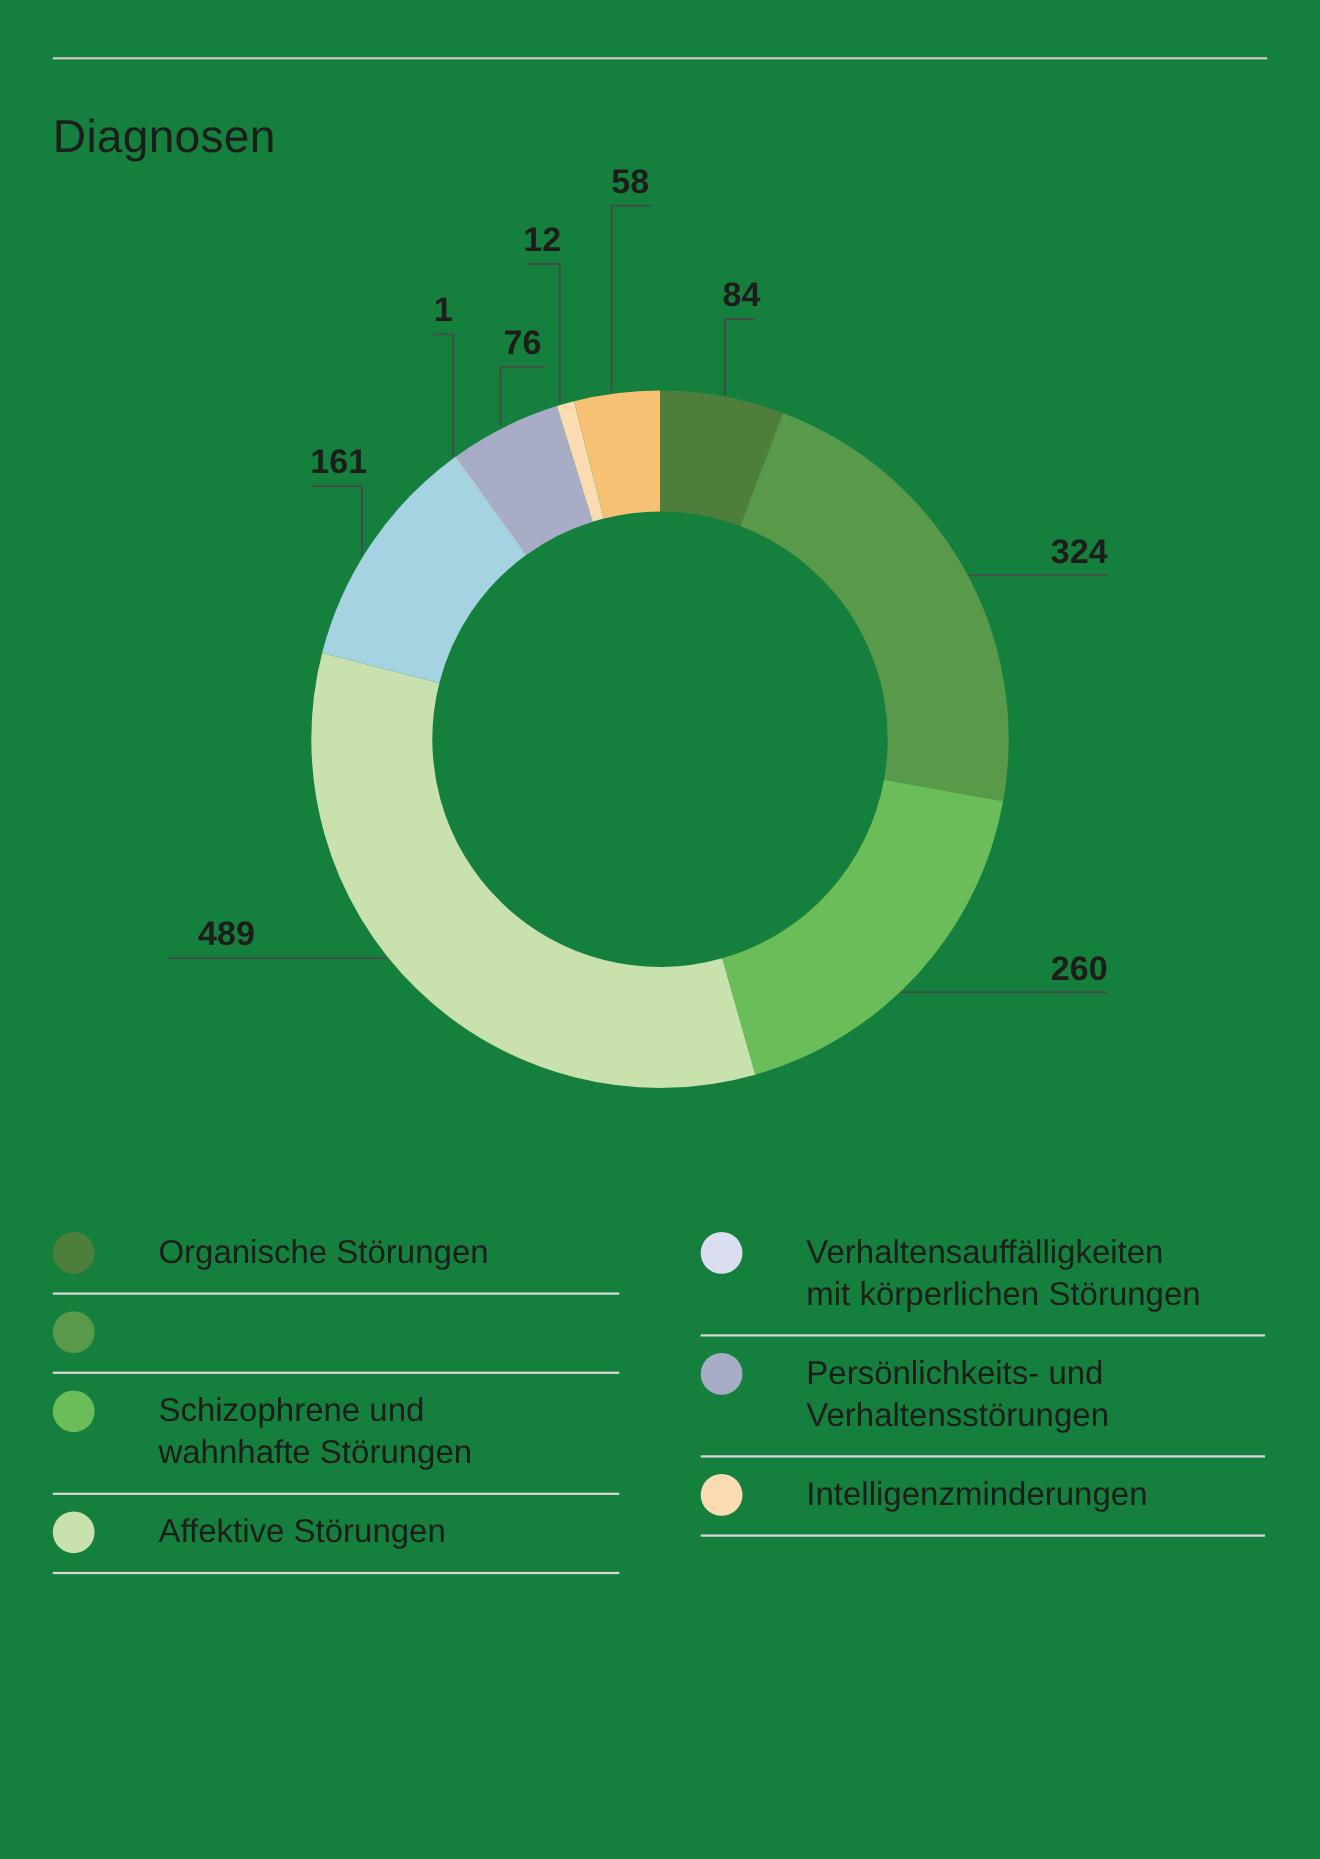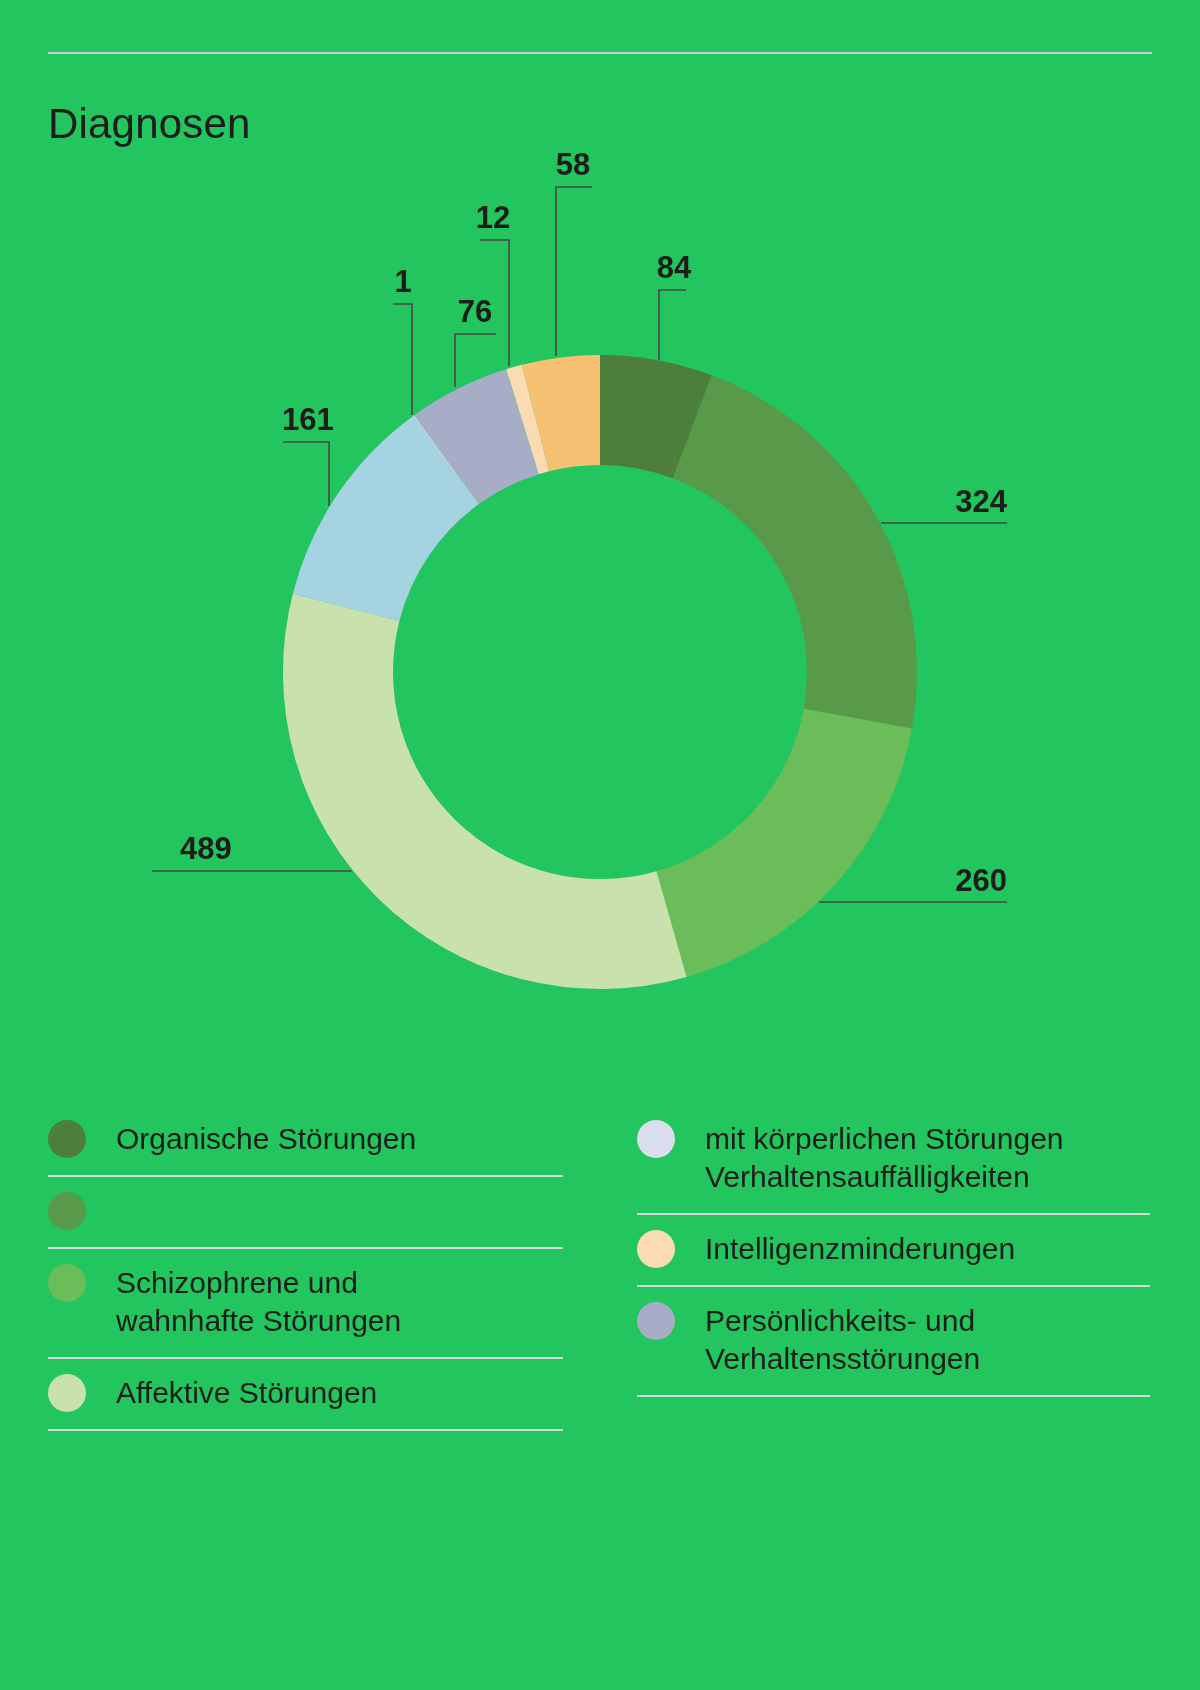--- a/index.html
+++ b/index.html
@@ -1,20 +1,20 @@
 <!DOCTYPE html>
 <html><head>
 <meta charset="utf-8">
 <style>
   html,body{margin:0;padding:0;background:#ffffff;}
   .page{
     position:relative;
     width:1200px;
     height:1690px;
-    background:#22c55e;
+    background:#15803d;
     font-family:"Liberation Sans", sans-serif;
     color:#1d1d1b;
     overflow:hidden;
   }
   .top-rule{
     position:absolute;
     left:48px; top:52px;
     width:1104px; height:0;
     border-top:2px solid #cbcbcb;
   }
@@ -57,20 +57,21 @@
     flex:0 0 auto;
     width:38px; height:38px;
     border-radius:50%;
     margin-right:30px;
   }
   .legend-text{
     font-size:30px;
     line-height:38px;
     font-weight:400;
     color:#1d1d1b;
+    margin-left:28px;
   }
   .legend-text span{ display:block; }
 </style>
 </head>
 <body>
 
 <div class="page">
 
   <div class="top-rule"></div>
 
@@ -133,32 +134,32 @@
         <span class="legend-dot" style="background: rgb(201, 225, 173);"></span>
         <div class="legend-text">
           <span>Affektive Störungen</span>
         </div>
       </div>
     </div>
   <div class="legend-col right" id="legend-right">
       <div class="legend-item">
         <span class="legend-dot" style="background: rgb(219, 222, 238);"></span>
         <div class="legend-text">
+          <span>Verhaltensauffälligkeiten</span>
           <span>mit körperlichen Störungen</span>
-          <span>Verhaltensauffälligkeiten</span>
-        </div>
-      </div>
-      <div class="legend-item">
-        <span class="legend-dot" style="background: rgb(251, 220, 178);"></span>
-        <div class="legend-text">
-          <span>Intelligenzminderungen</span>
         </div>
       </div>
       <div class="legend-item">
         <span class="legend-dot" style="background: rgb(168, 173, 199);"></span>
         <div class="legend-text">
           <span>Persönlichkeits- und</span>
           <span>Verhaltensstörungen</span>
         </div>
       </div>
+      <div class="legend-item">
+        <span class="legend-dot" style="background: rgb(251, 220, 178);"></span>
+        <div class="legend-text">
+          <span>Intelligenzminderungen</span>
+        </div>
+      </div>
     </div>
 
 </div>
 
 </body></html>

